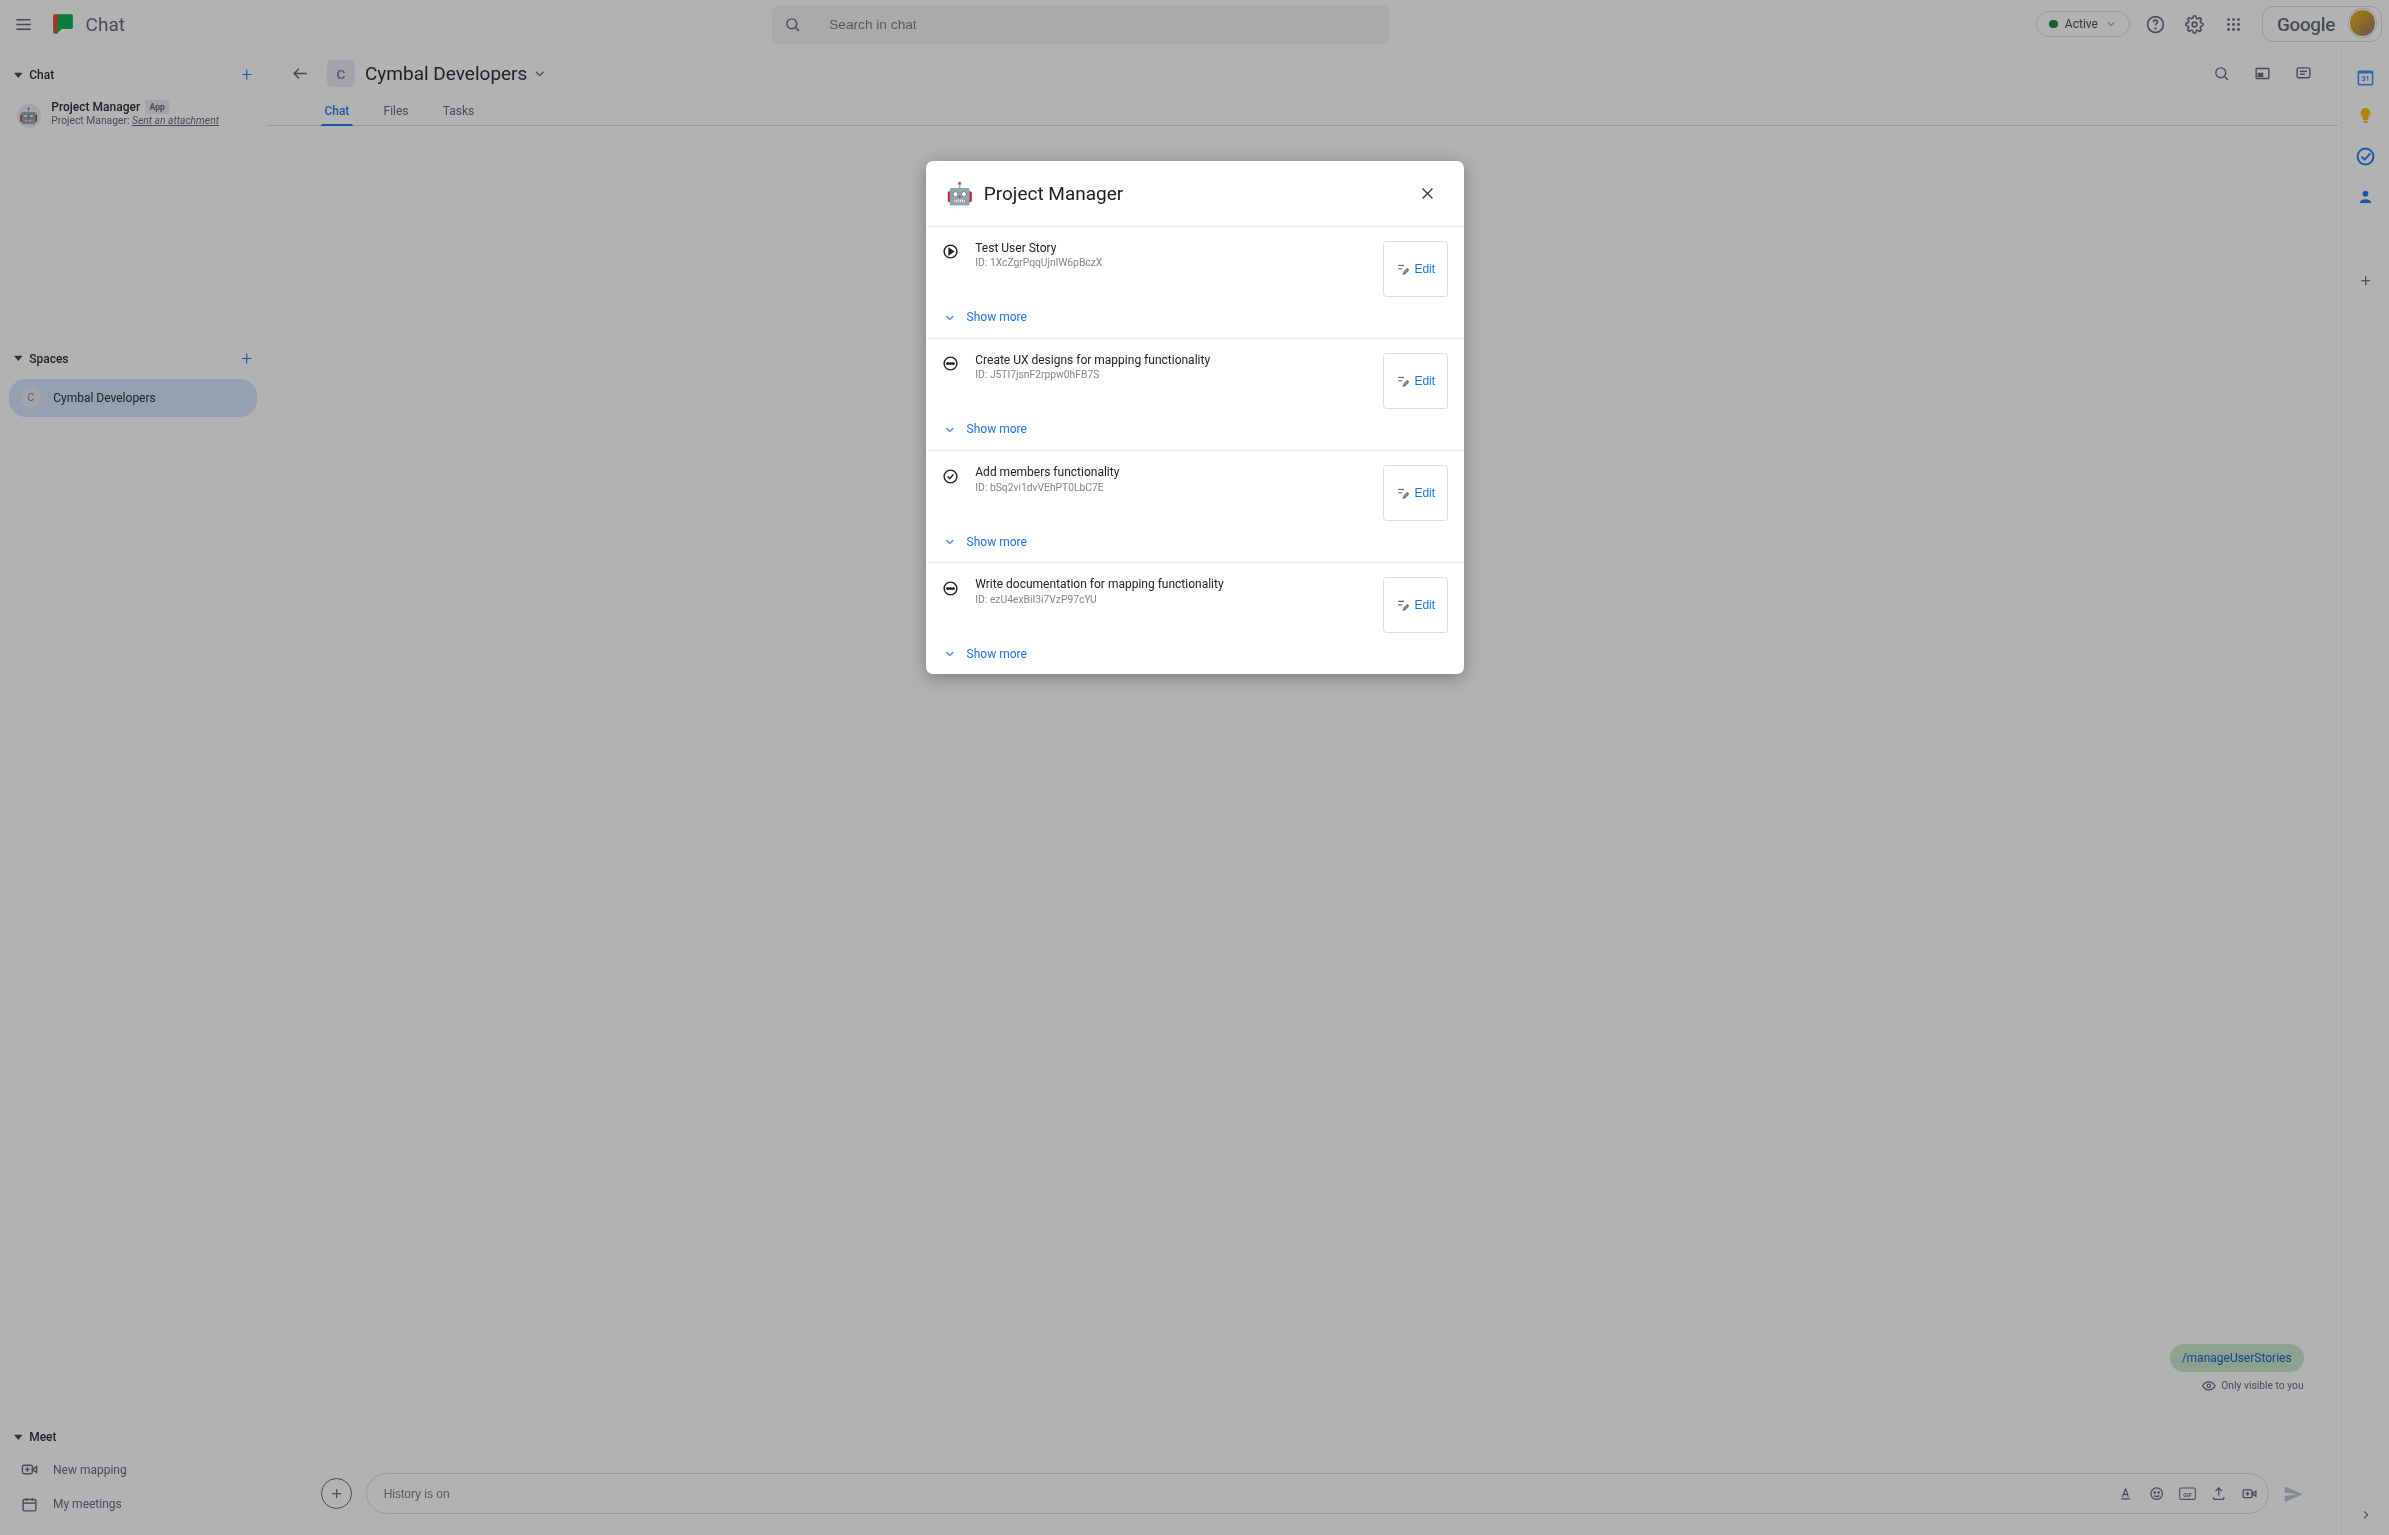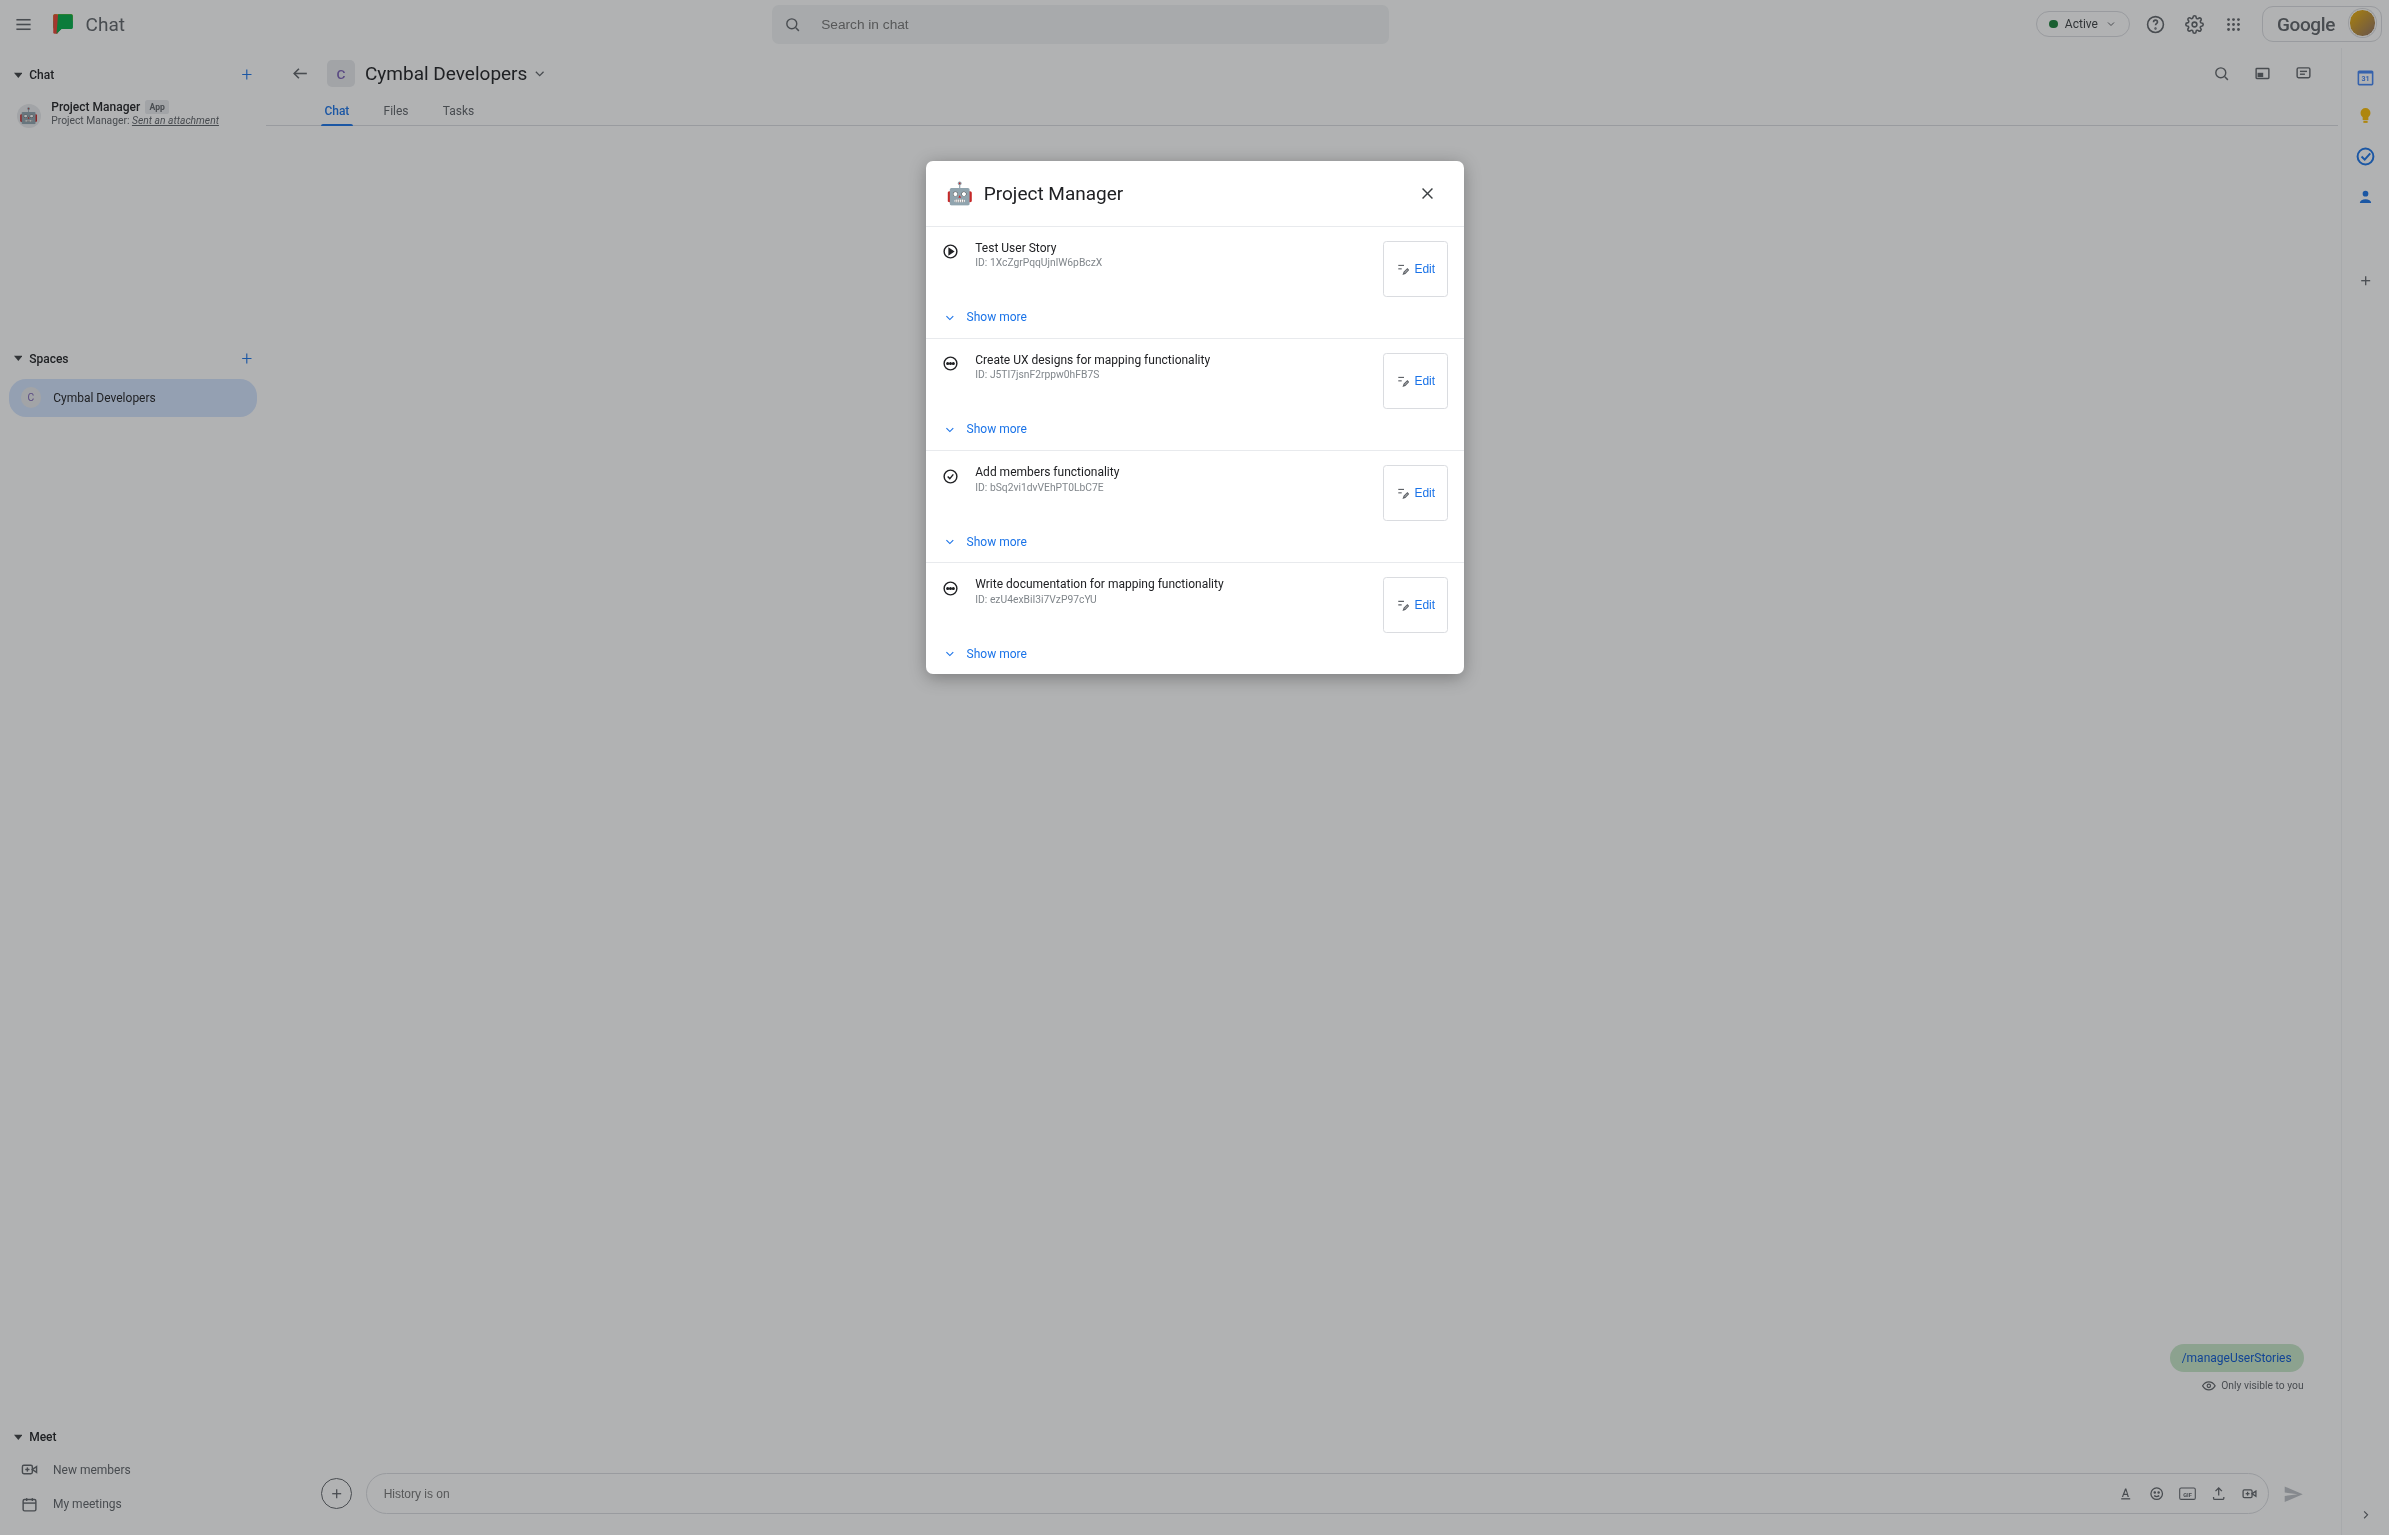--- a/index.html
+++ b/index.html
@@ -6,21 +6,21 @@
 html, body { width: 100%; height: 100%; font-family: 'Google Sans', Roboto, Arial, sans-serif; overflow: hidden; }
 body { display: flex; flex-direction: column; background: #fff; }
 
 
 .topbar { height: 48px; display: flex; align-items: center; padding: 0 6.9px; gap: 3.4px; }
 .hamburger { width: 34px; height: 34px; display: flex; align-items: center; justify-content: center; border-radius: 50%; cursor: pointer; }
 .logo-area { display: flex; align-items: center; gap: 6.9px; padding-left: 3.4px; }
 .logo-box { width: 31px; height: 31px; display: flex; align-items: center; justify-content: center; }
 .logo-text { font-size: 19px; color: #5f6368; }
 .search-wrap { flex: 1; display: flex; justify-content: center; padding: 0 17px; }
-.search { width: 100%; max-width: 617px; height: 39px; background: #f1f3f4; border-radius: 6.9px; display: flex; align-items: center; padding: 0 12px; gap: 20px; color: #5f6368; }
+.search { width: 100%; max-width: 617px; height: 39px; background: #f1f3f4; border-radius: 6.9px; display: flex; align-items: center; padding: 0 12px; gap: 28px; color: #5f6368; }
 .search input { border: none; background: transparent; outline: none; font-size: 13.7px; flex: 1; color: #3c4043; }
 .status-chip { display: flex; align-items: center; gap: 6.9px; padding: 5.1px 12px; border: 0.9px solid #dadce0; border-radius: 17px; font-size: 12px; color: #3c4043; cursor: pointer; justify-content: space-between; }
 .dot-green { width: 8.6px; height: 8.6px; border-radius: 50%; background: #188038; }
 .top-icons { display: flex; align-items: center; gap: 5.1px; padding: 0 5.1px; }
 .icon-btn { width: 34px; height: 34px; display: flex; align-items: center; justify-content: center; border-radius: 50%; cursor: pointer; color: #5f6368; }
 .google-brand { font-size: 19px; font-weight: 500; color: #5f6368; padding: 3.4px 8.6px; letter-spacing: -0.4px; }
 .avatar { width: 27.4px; height: 27.4px; border-radius: 50%; background: linear-gradient(135deg,#f4b400,#8d6e63); border: 1.7px solid #fff; box-shadow: 0 0 0 0.9px #dadce0; }
 .brand-wrap { display: flex; align-items: flex-start; gap: 5.1px; border: 0.9px solid #dadce0; border-radius: 11px; padding: 1.7px 5.1px; margin-left: 3.4px; }
 
 
@@ -223,21 +223,21 @@
           <span>Meet</span>
         </div>
       </div>
       <div class="meet-item">
         <svg width="17" height="17" viewBox="0 0 24 24" fill="none" stroke="#5f6368" stroke-width="2">
             <rect x="2" y="6" width="14" height="12" rx="2"></rect>
             <polygon points="22 8 16 12 22 16 22 8"></polygon>
             <line x1="9" y1="9" x2="9" y2="15"></line>
             <line x1="6" y1="12" x2="12" y2="12"></line>
           </svg>
-        <span>New members</span>
+        <span>New mapping</span>
       </div>
       <div class="meet-item">
         <svg width="17" height="17" viewBox="0 0 24 24" fill="none" stroke="#5f6368" stroke-width="2">
             <rect x="3" y="5" width="18" height="16" rx="2"></rect>
             <line x1="3" y1="10" x2="21" y2="10"></line>
             <line x1="8" y1="3" x2="8" y2="7"></line>
             <line x1="16" y1="3" x2="16" y2="7"></line>
           </svg>
         <span>My meetings</span>
       </div>

